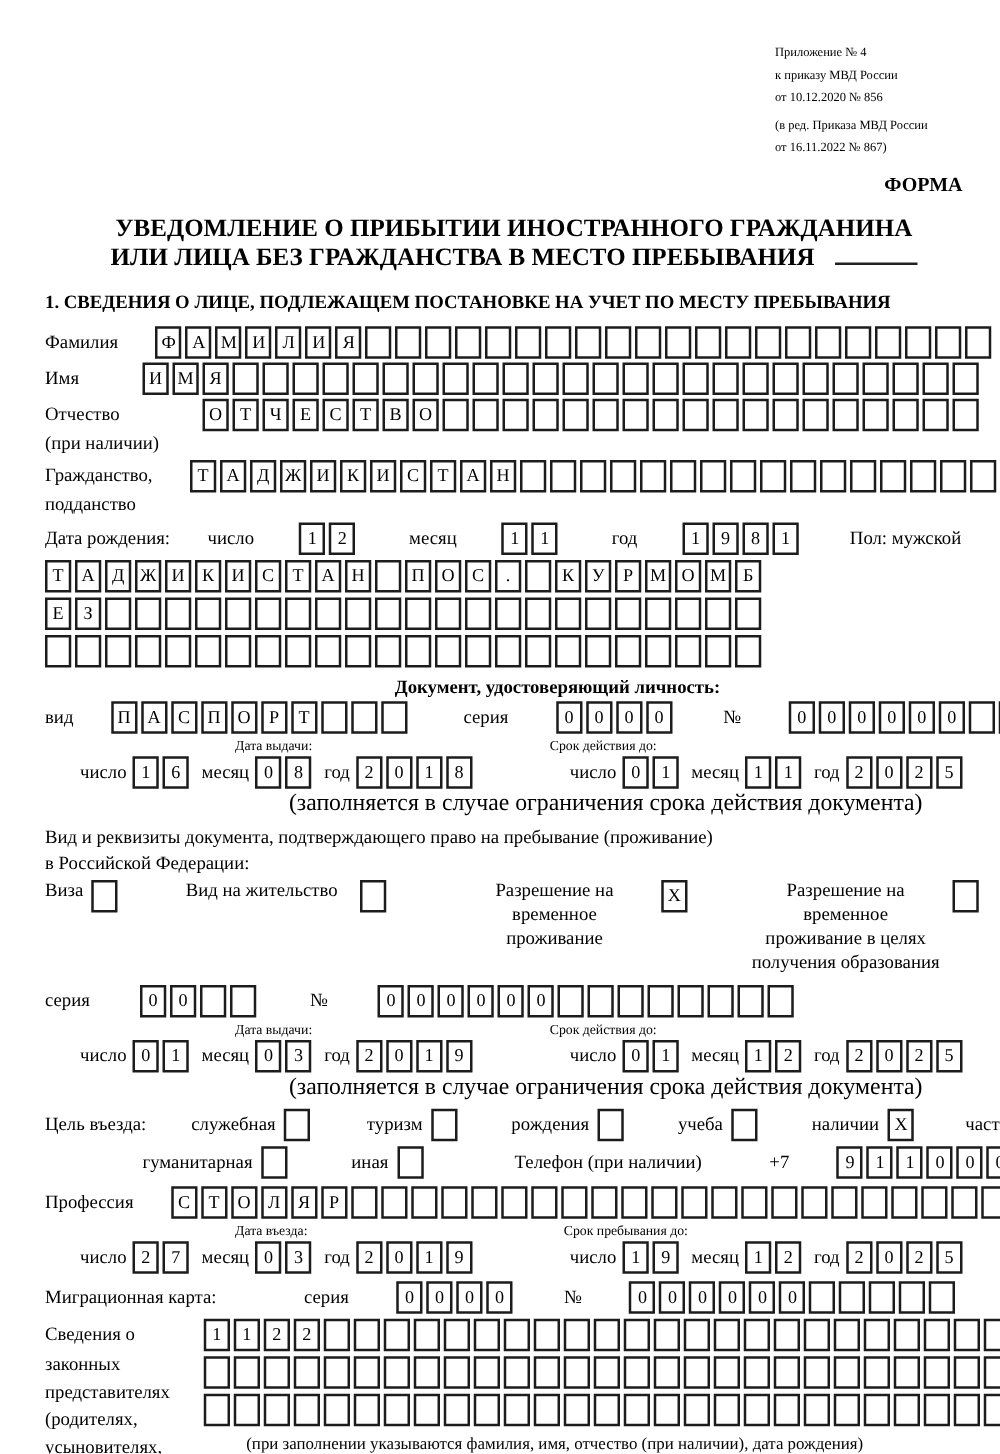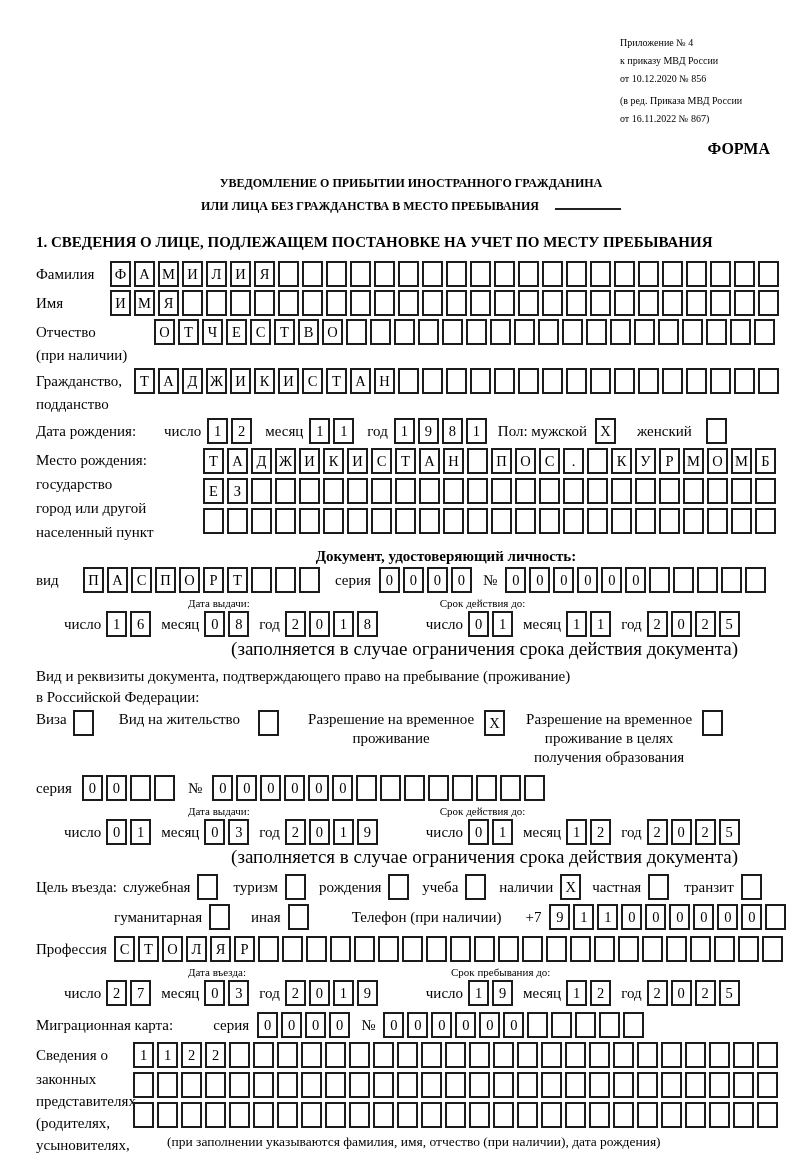--- a/index.html
+++ b/index.html
@@ -5,25 +5,25 @@
   html,body{margin:0;padding:0;background:#fff;}
   .page{
     position:relative; width:800px; height:1163px; box-sizing:border-box;
     padding:34px 14px 0 36px; background:#fff; color:#000;
     font-family:"Liberation Serif", serif; font-size:15px; overflow:hidden;
   }
   
   .hdr{margin-left:584px; font-size:10px; line-height:18px;}
   .hdr .rev{margin-top:4px;}
   .forma{text-align:right; font-weight:700; font-size:16px; margin-top:12px; padding-right:16px;}
-  .title{text-align:center; font-weight:700; font-size:12px; line-height:23px; margin-top:14px;}
+  .title{text-align:center; font-weight:700; font-size:20px; line-height:23px; margin-top:14px;}
   .uline{display:inline-block; width:66px; height:13px; border-bottom:2.5px solid #222; margin-left:16px;}
   .sect{font-weight:700; font-size:15px; margin-top:16px;}
   
-  .row{display:flex; align-items:center; margin-top:3px;}
+  .row{display:flex; align-items:center; margin-top:3px;gap:30px;}
   .row.start{align-items:flex-start;}
   .lbl{font-size:15px; white-space:nowrap;}
   .cells{display:flex; flex-wrap:nowrap;}
   .cell{
     flex:0 0 21px; width:21px; height:26px; box-sizing:border-box;
     border:2px solid #1c1c1c; margin-right:3px; background:#fff;
     display:flex; align-items:center; justify-content:center;
     font-size:14.5px; line-height:1;
   }
   .cellrows .cells{margin-bottom:4px;}
@@ -230,26 +230,20 @@
     <div class="cells">
         <span class="cell">X</span>
       </div>
     <span class="lbl" style="margin-left:18px;margin-right:14px">женский</span>
     <div class="cells">
         <span class="cell"></span>
       </div>
   </div>
 
   <div class="row start mt4">
-    <div class="lblcol lblcol4 w167">
-      <span class="ln4">Место рождения:</span>
-      <span class="ln4">государство</span>
-      <span class="ln4">город или другой</span>
-      <span class="ln4">населенный пункт</span>
-    </div>
     <div class="cellrows">
       <div class="cells">
           <span class="cell">Т</span>
           <span class="cell">А</span>
           <span class="cell">Д</span>
           <span class="cell">Ж</span>
           <span class="cell">И</span>
           <span class="cell">К</span>
           <span class="cell">И</span>
           <span class="cell">С</span>

